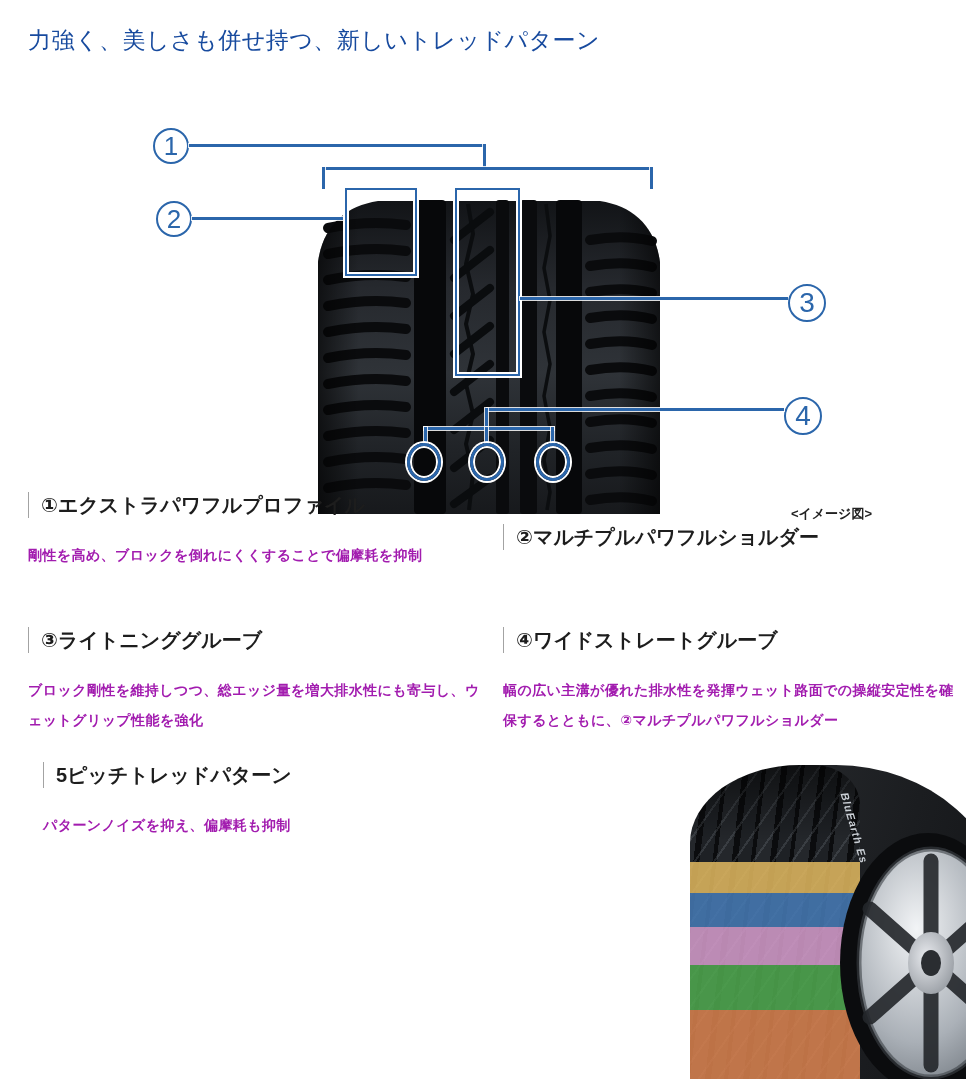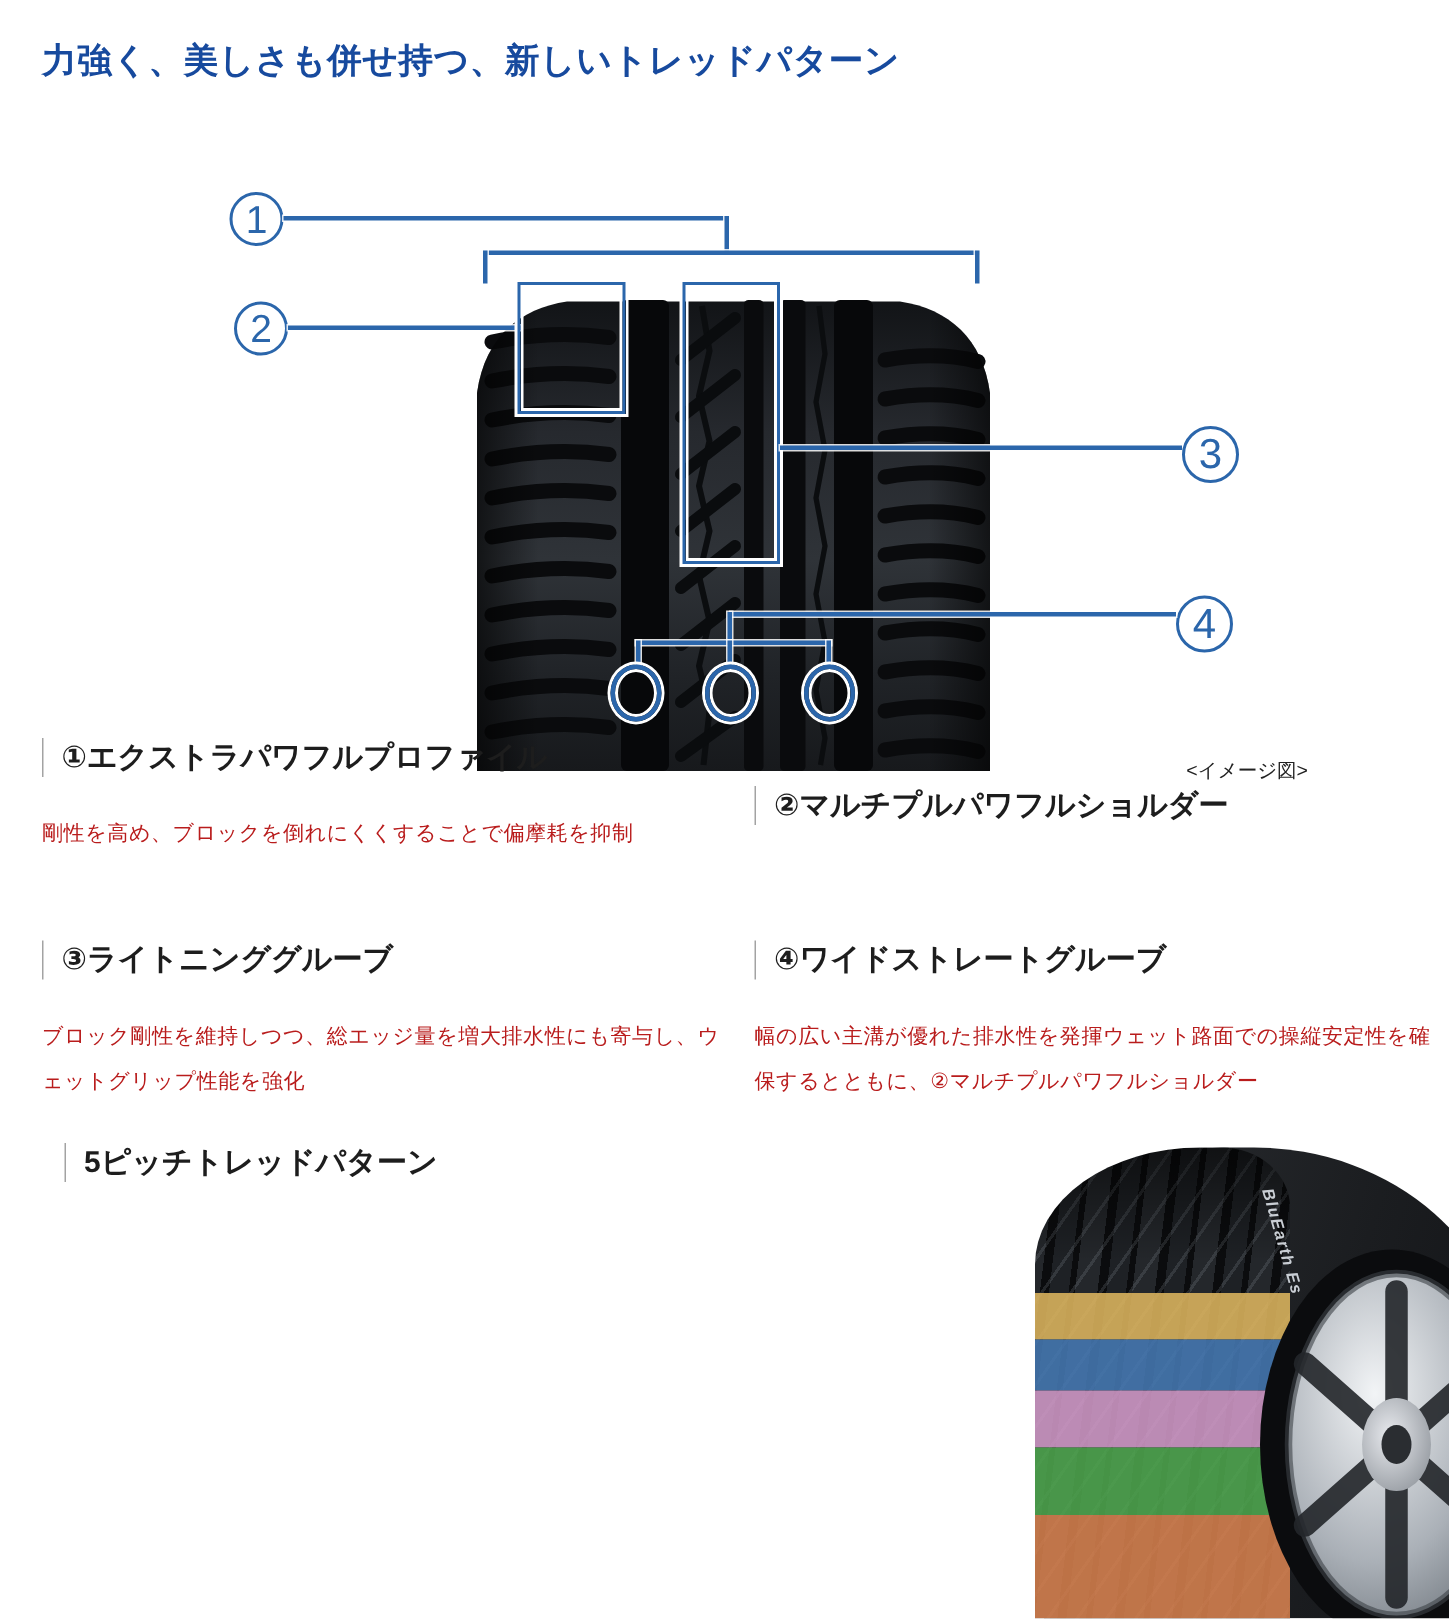--- a/index.html
+++ b/index.html
@@ -1,43 +1,43 @@
 <!DOCTYPE html>
 <html><head>
 <meta charset="utf-8">
 <style>
   html,body{margin:0;padding:0;background:#fff;}
   body{font-family:"Liberation Sans","DejaVu Sans",sans-serif;}
   #stage{position:relative;width:966px;height:1079px;background:#fff;overflow:hidden;}
 
   
-  .page-title{position:absolute;left:28px;top:10px;font-size:23px;font-weight:bold;
+  .page-title{position:absolute;left:28px;top:10px;font-size:23px;font-weight:normal;
     color:#174a9e;letter-spacing:.5px;}
 
   
   .diagram{position:absolute;left:0;top:56px;width:966px;height:420px;}
   .tire-svg{position:absolute;left:318px;top:140px;}
 
   .co{position:absolute;box-sizing:border-box;}
   .co-badge{border:2.5px solid #2b66ab;border-radius:50%;background:#fff;
     color:#2b66ab;display:flex;align-items:center;justify-content:center;
     font-size:26px;font-weight:400;line-height:1;}
   .co-line{background:#2b66ab;box-shadow:0 0 0 1px rgba(255,255,255,.85);}
   .co-rect{border:2.5px solid #2b66ab;background:transparent;
     box-shadow:0 0 0 2px #fff, inset 0 0 0 2px #fff;}
   .co-ellipse{border:3px solid #2b66ab;border-radius:50%;background:transparent;
     box-shadow:0 0 0 2px #fff, inset 0 0 0 2px #fff;}
   .diagram-caption{position:absolute;left:760px;top:449px;width:112px;text-align:right;
-    font-size:13px;color:#222;}
+    font-size:13px;color:#222;font-weight:bold;}
 
   
   .feature{position:absolute;}
   .feature h3{margin:0;font-size:20px;font-weight:bold;color:#1d1d1d;
     border-left:1px solid #a3a3a3;padding-left:12px;line-height:26px;}
-  .feature p{margin:22px 0 0 0;font-size:14px;color:#b91c1c;line-height:30px;letter-spacing:.4px;}
+  .feature p{margin:22px 0 0 0;font-size:14px;color:#a21caf;line-height:30px;letter-spacing:.4px;font-weight:bold;}
   .f1{left:28px;top:492px;width:452px;}
   .f2{left:503px;top:492px;width:452px;margin-top:32px;}
   .f3{left:28px;top:627px;width:452px;}
   .f4{left:503px;top:627px;width:452px;}
   .f5{left:28px;top:762px;width:452px;margin-left:15px;}
 
   
   .tire-photo{position:absolute;left:690px;top:755px;width:276px;height:324px;overflow:hidden;}
   .tp-body{position:absolute;left:6px;top:10px;width:310px;height:420px;
     border-radius:120px 170px 0 0 / 90px 150px 0 0;
@@ -178,20 +178,21 @@
   <div class="feature f3">
     <h3>③ライトニンググルーブ</h3>
     <p>ブロック剛性を維持しつつ、総エッジ量を増大排水性にも寄与し、ウェットグリップ性能を強化</p>
   </div>
   <div class="feature f4">
     <h3>④ワイドストレートグルーブ</h3>
     <p>幅の広い主溝が優れた排水性を発揮ウェット路面での操縦安定性を確保するとともに、②マルチプルパワフルショルダー</p>
   </div>
   <div class="feature f5">
     <h3>5ピッチトレッドパターン</h3>
+    <p>パターンノイズを抑え、偏摩耗も抑制</p>
   </div>
 
   <div class="tire-photo">
     <div class="tp-body"></div>
 
     <div class="tp-tread">
       <div class="tp-band" style="top: 97px; height: 31px; background-color: rgb(221, 181, 94);"></div>
       <div class="tp-band" style="top: 128px; height: 34px; background-color: rgb(70, 121, 179);"></div>
       <div class="tp-band" style="top: 162px; height: 38px; background-color: rgb(210, 154, 200);"></div>
       <div class="tp-band" style="top: 200px; height: 45px; background-color: rgb(79, 166, 79);"></div>

